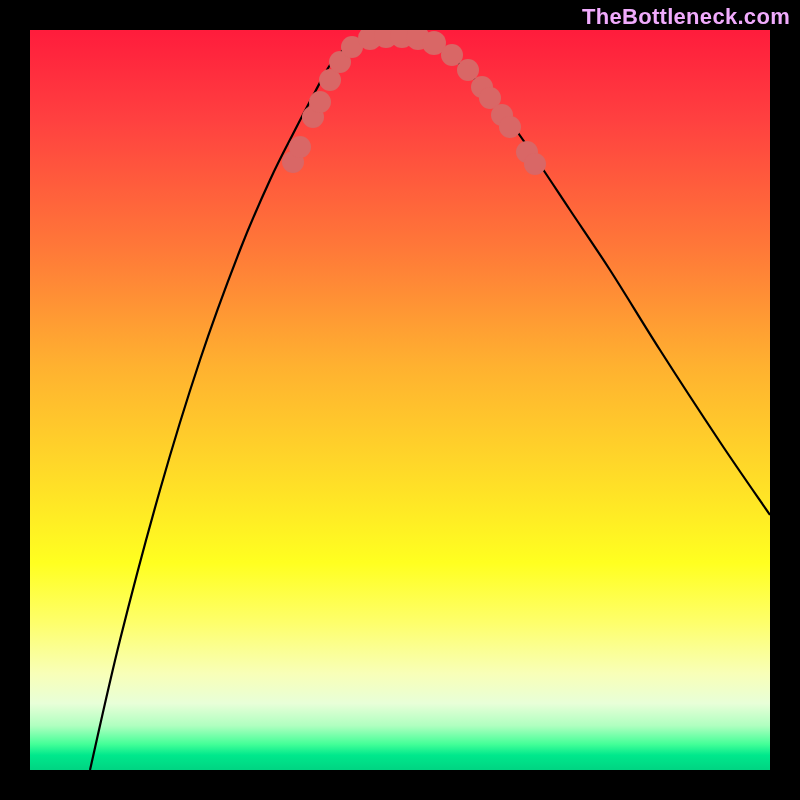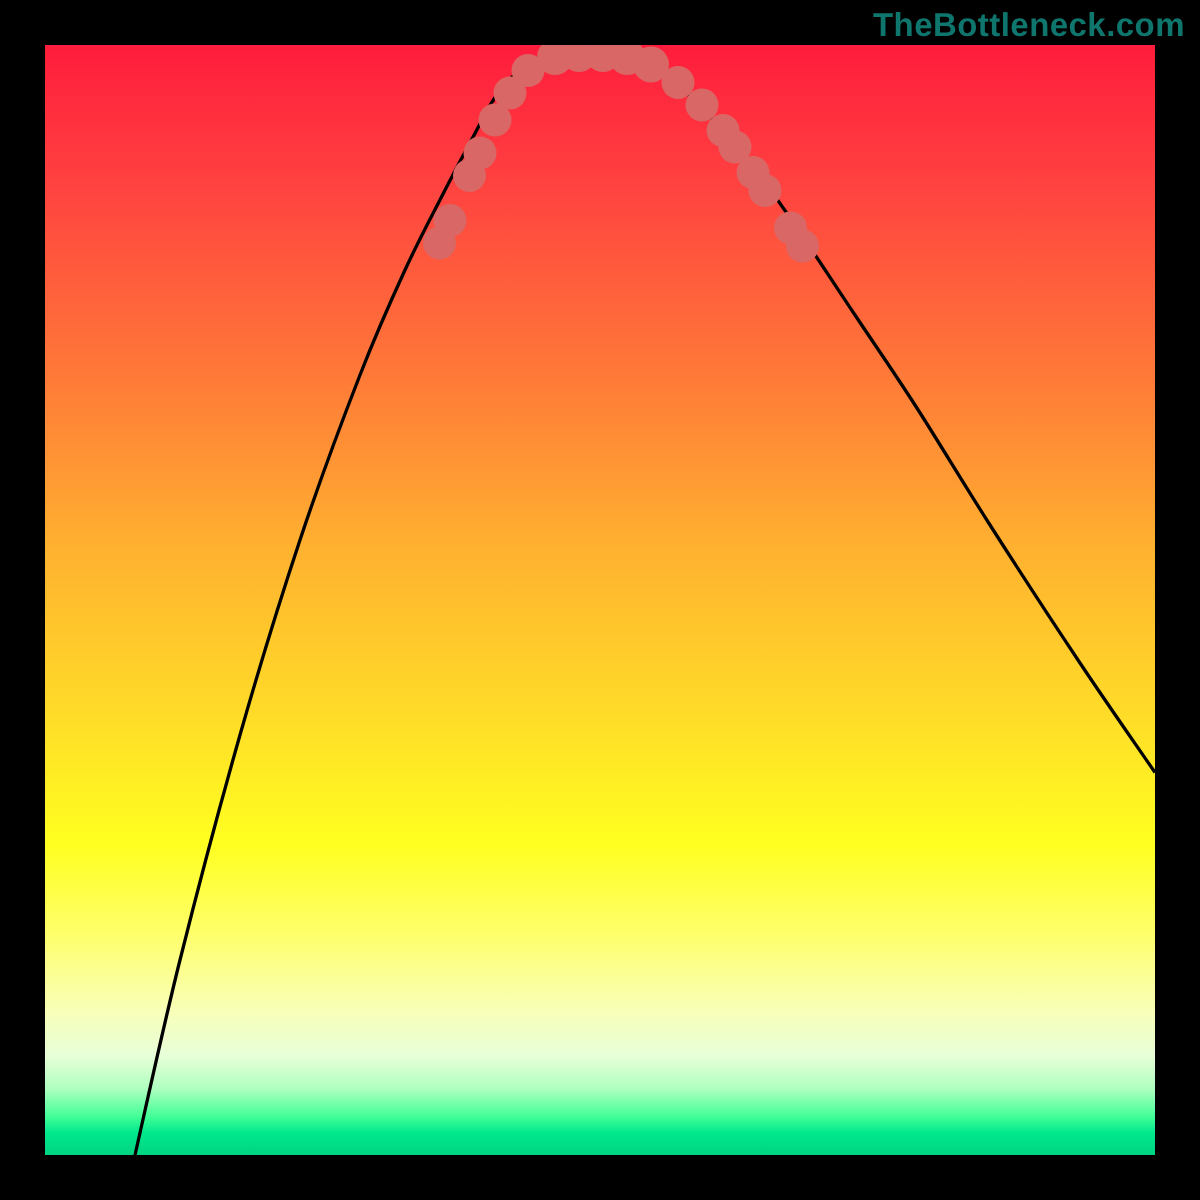--- a/index.html
+++ b/index.html
@@ -32,21 +32,21 @@
       #00d482 100%
     );
   }
   .watermark {
     position: absolute;
     top: 4px;
     right: 10px;
     font-family: Arial, Helvetica, sans-serif;
     font-size: 22px;
     font-weight: 600;
-    color: #0f766e;
+    color: #f0abfc;
     letter-spacing: 0.3px;
   }
   svg.curve {
     position: absolute;
     left: 0;
     top: 0;
     width: 740px;
     height: 740px;
   }
 </style>

